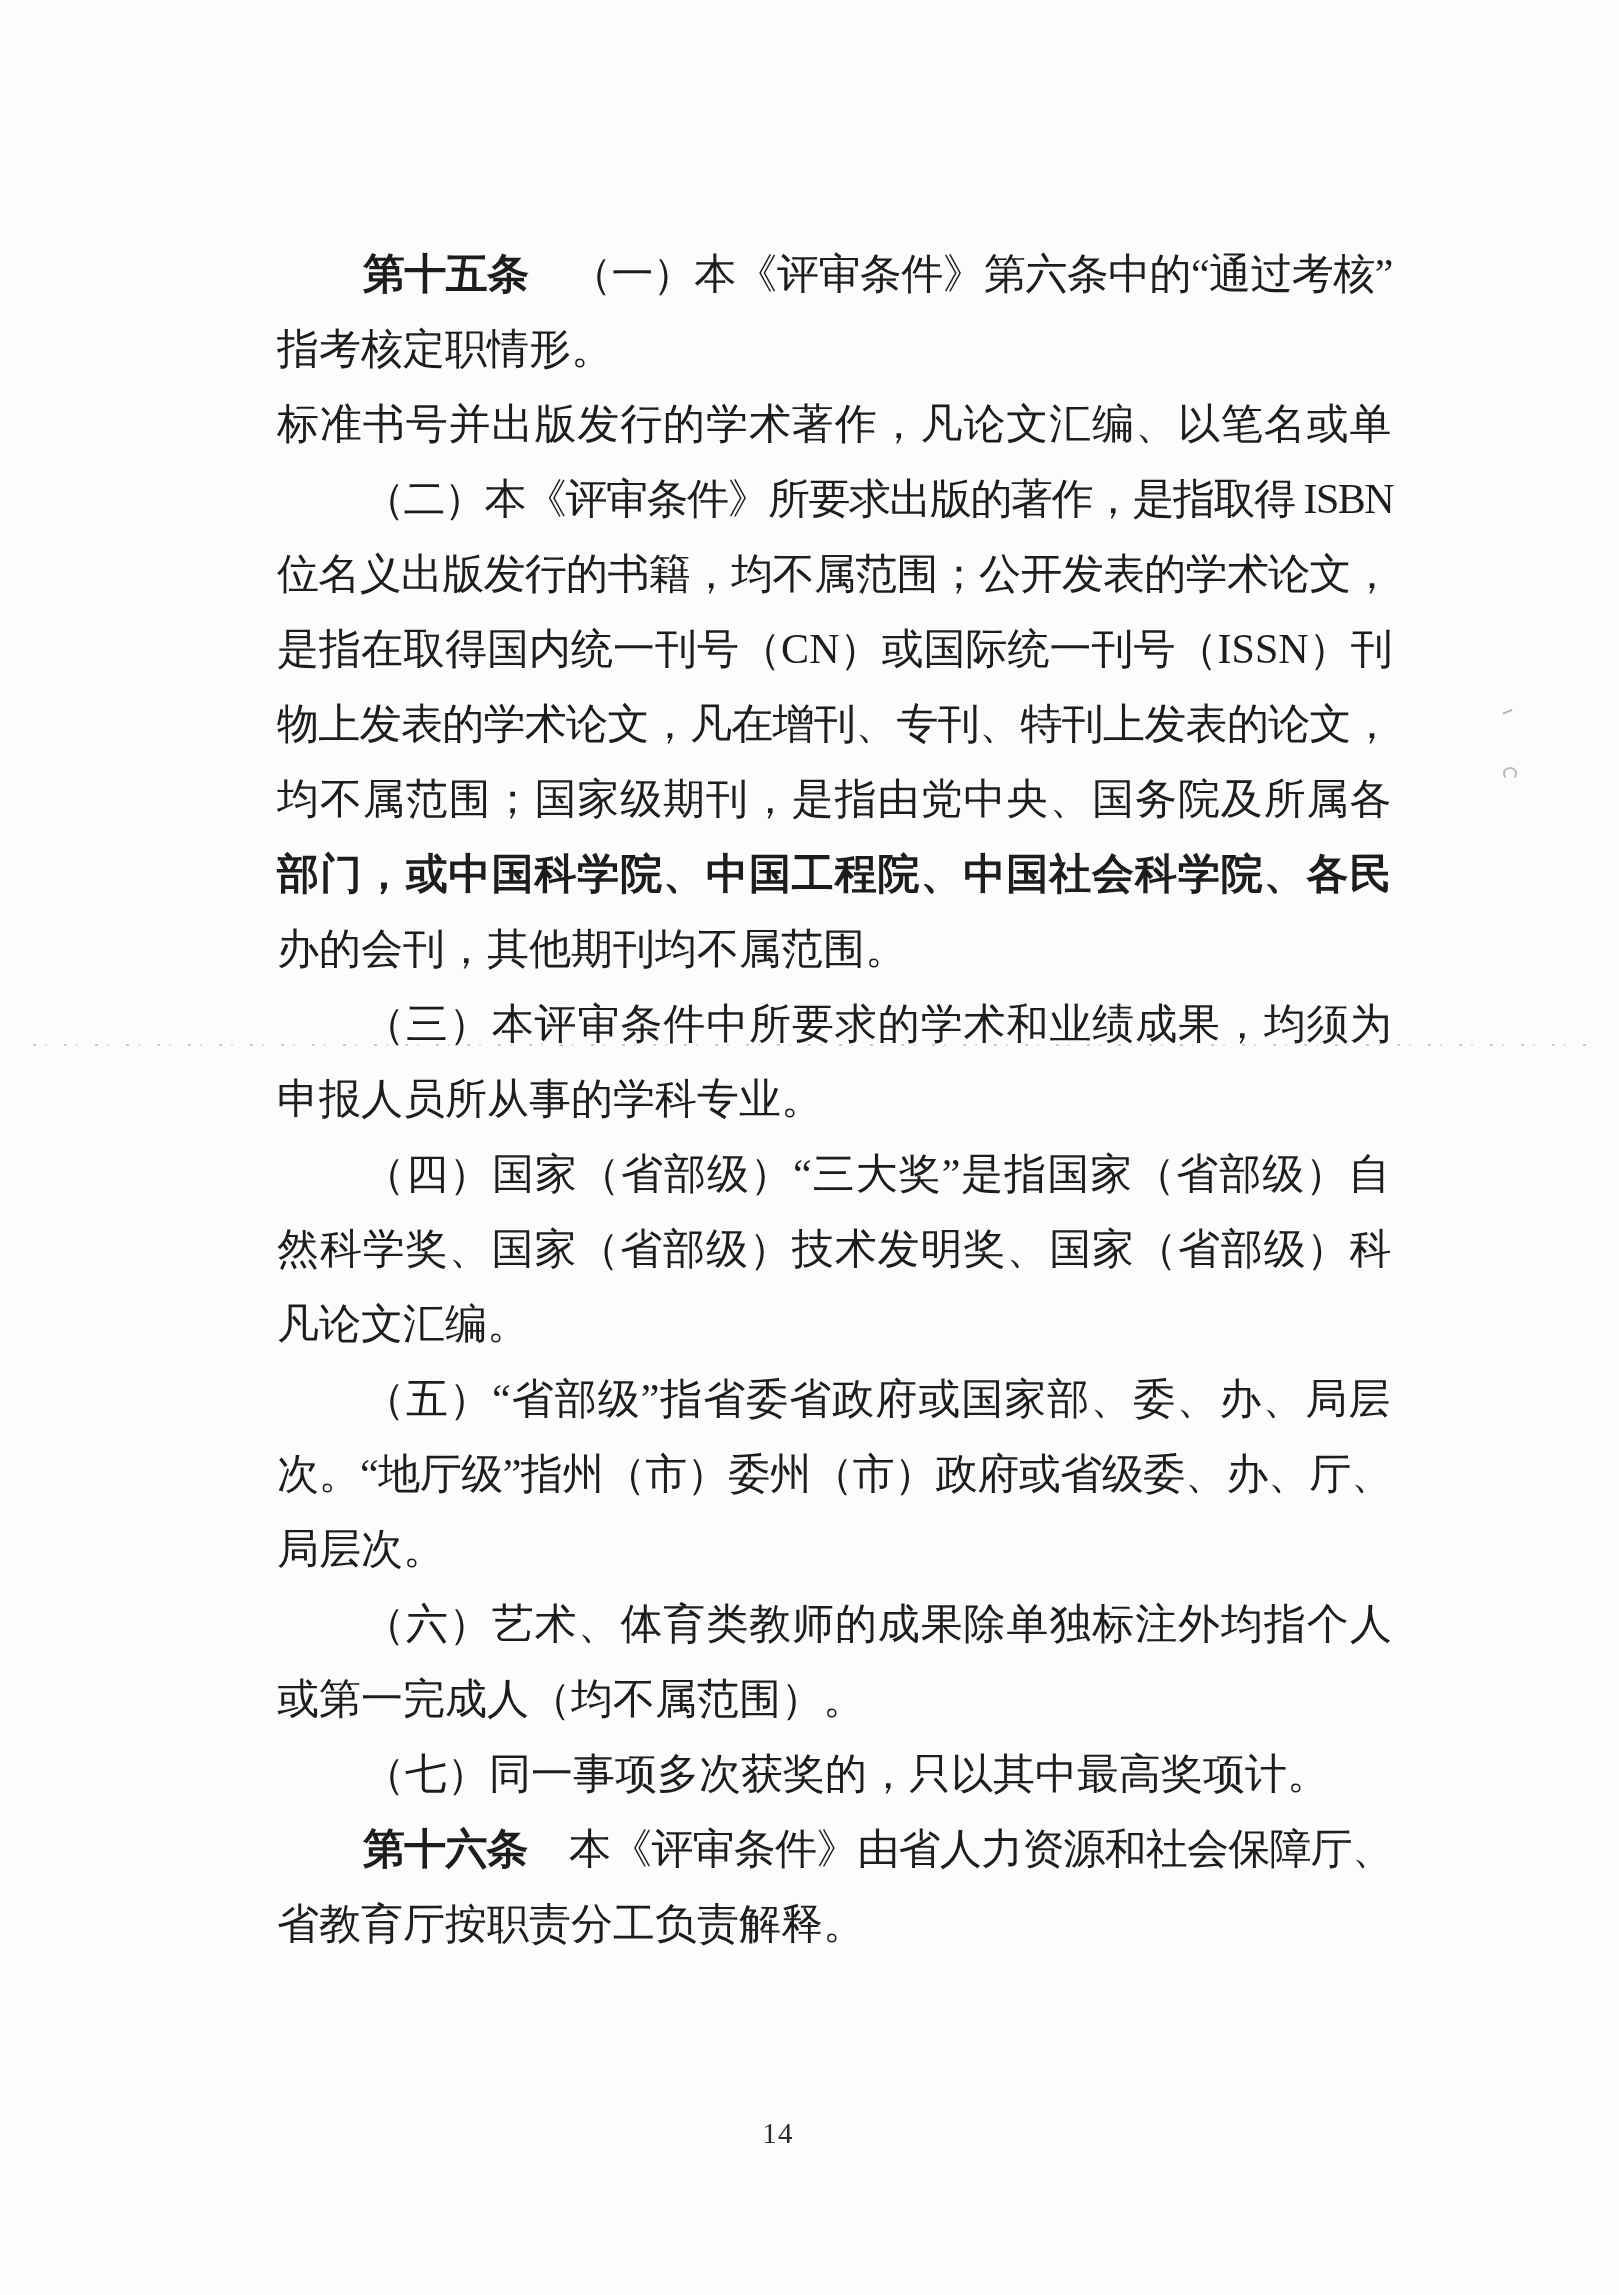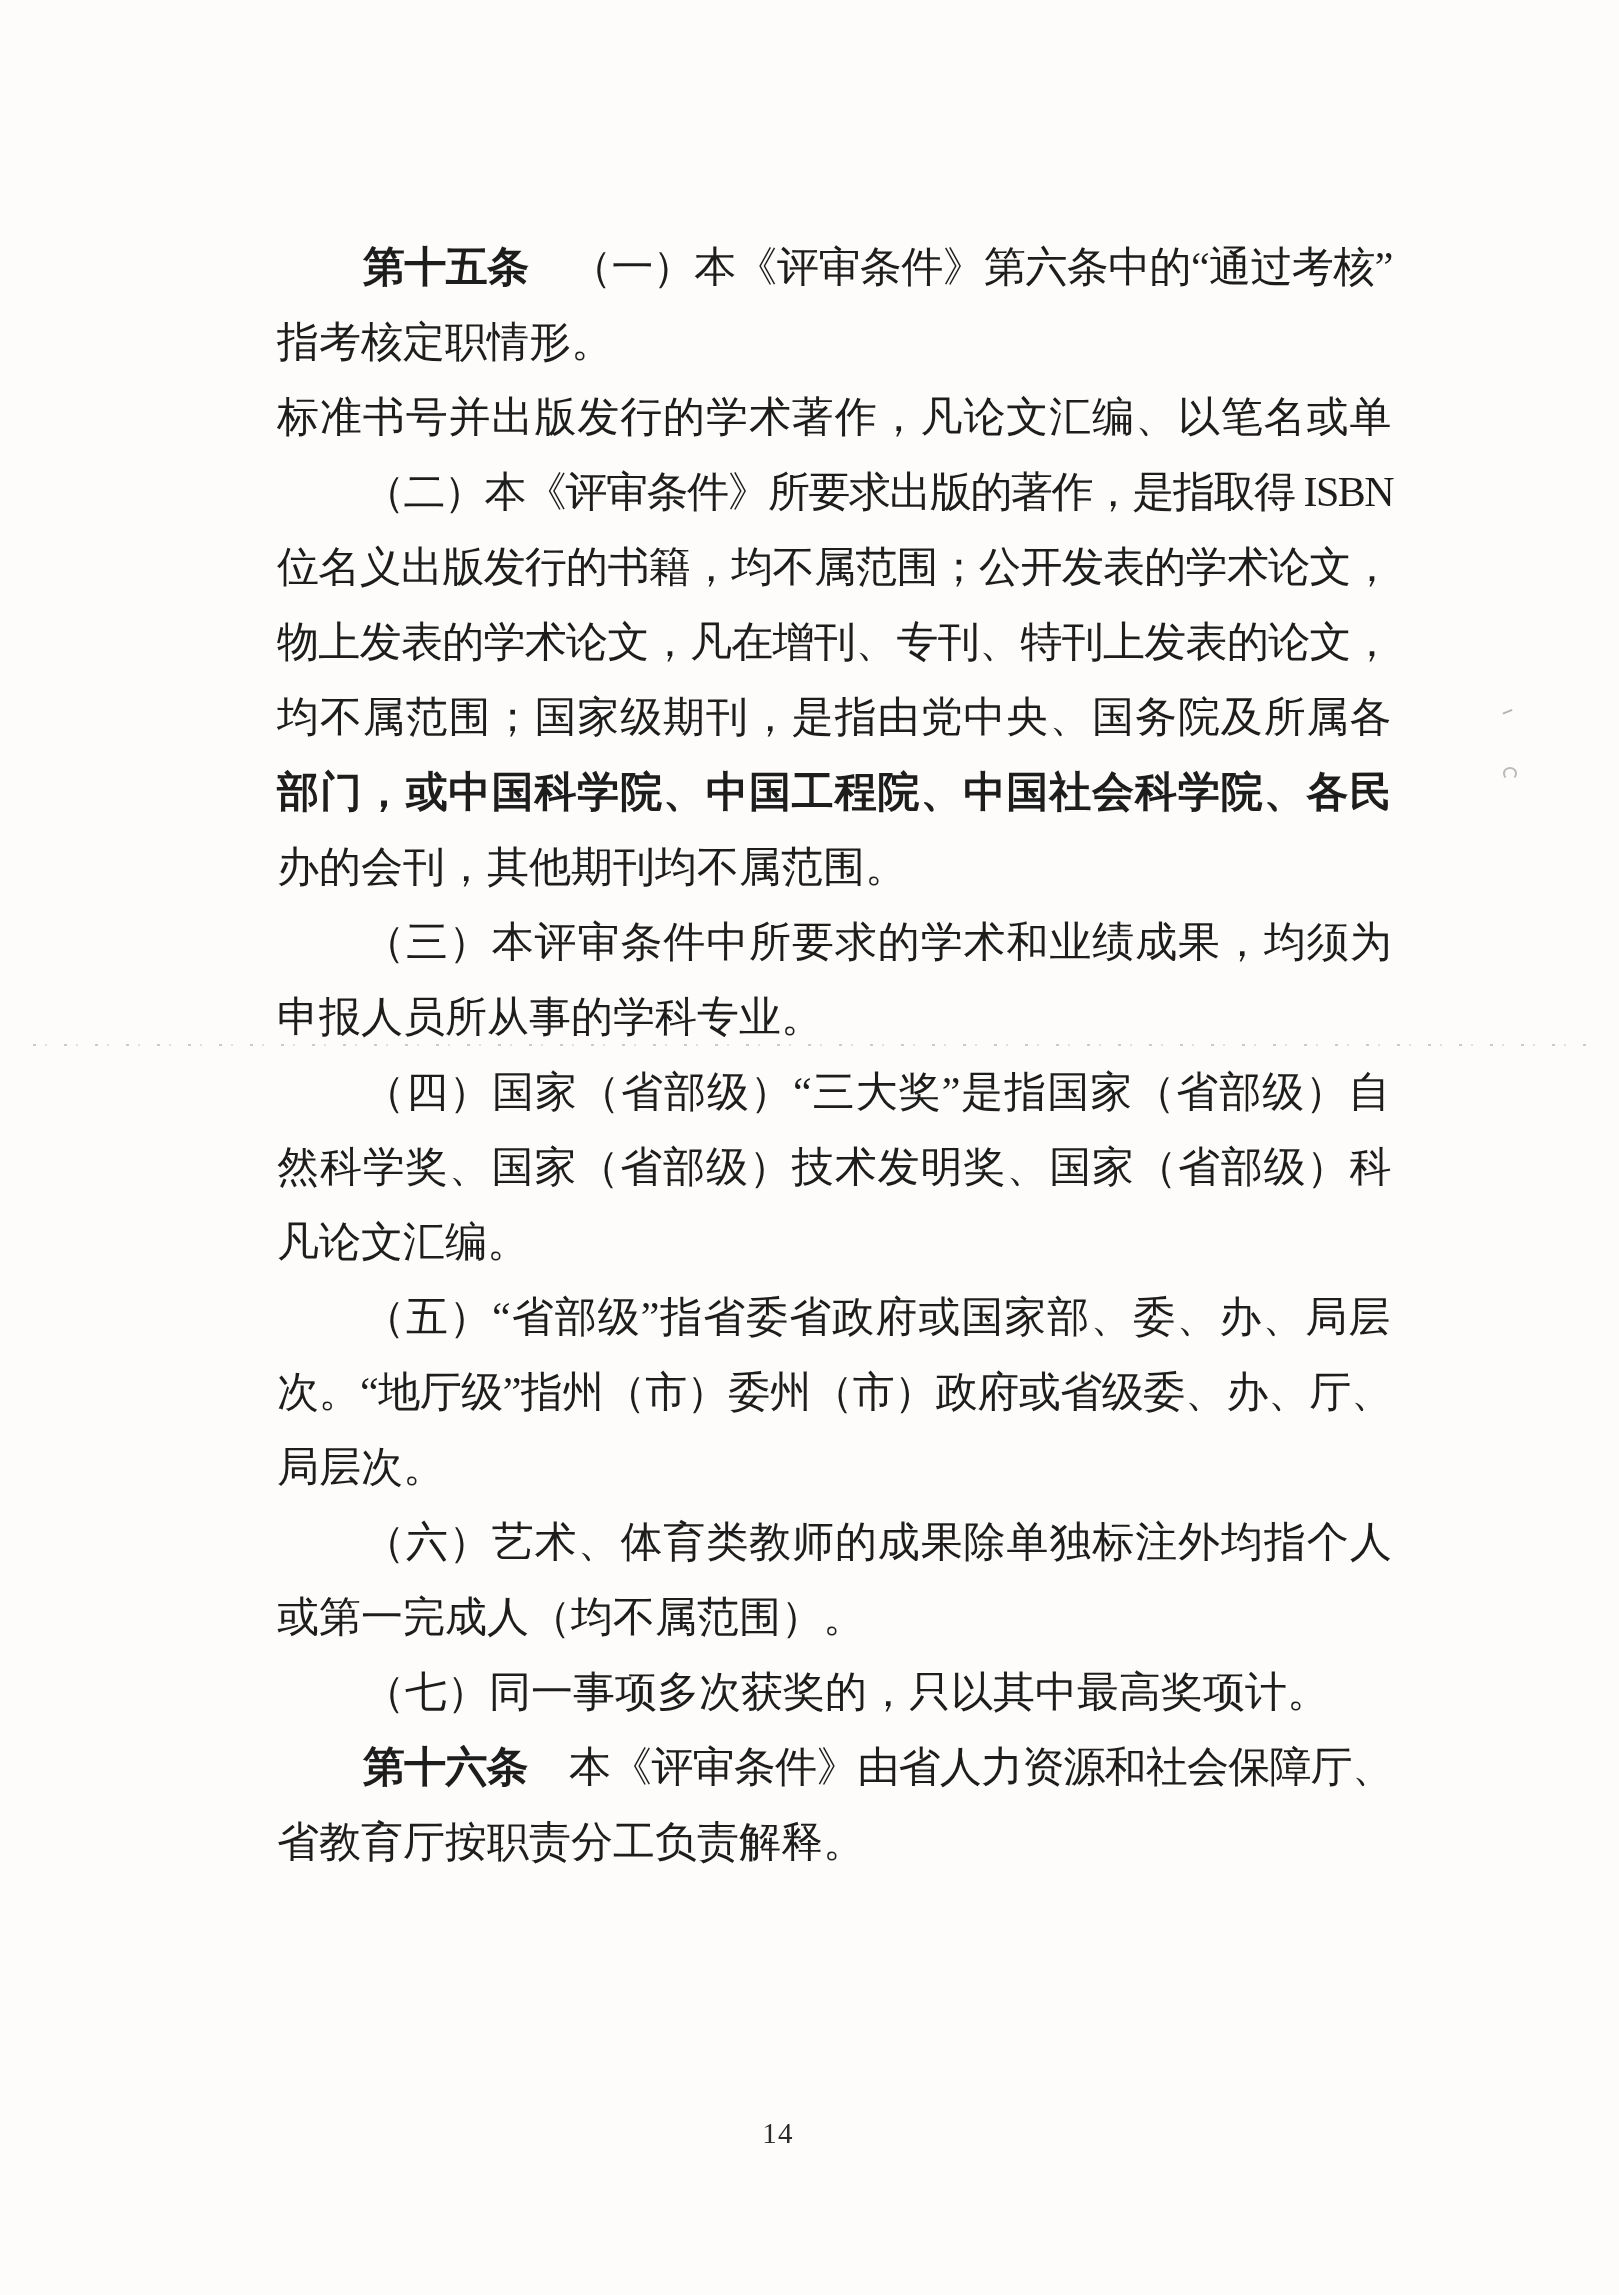--- a/index.html
+++ b/index.html
@@ -15,21 +15,21 @@
   }
   .page {
     position: relative;
     width: 1620px;
     height: 2295px;
     background: #fdfcfa;
   }
   .text-block {
     position: absolute;
     left: 277px;
-    top: 230px;
+    top: 237px;
     width: 1107px;
   }
   .line {
     height: 75px;
     line-height: 75px;
     font-size: 42px;
     color: #1d1d1d;
     white-space: nowrap;
   }
   .line.indent {
@@ -93,20 +93,21 @@
 </head>
 <body>
 
 <div class="page">
   <div class="text-block" id="text-block">
       <div class="line indent"><span class="line-content" style="letter-spacing: -0.6px;"><span class="clause-heading">第十五条</span>　（一）本《评审条件》第六条中的“通过考核”</span></div>
       <div class="line"><span class="line-content">指考核定职情形。</span></div>
       <div class="line"><span class="line-content" style="letter-spacing: 0.9px;">标准书号并出版发行的学术著作，凡论文汇编、以笔名或单</span></div>
       <div class="line indent"><span class="line-content" style="letter-spacing: -1.5px;">（二）本《评审条件》所要求出版的著作，是指取得 ISBN</span></div>
       <div class="line"><span class="line-content" style="letter-spacing: -0.7px;">位名义出版发行的书籍，均不属范围；公开发表的学术论文，</span></div>
+      <div class="line"><span class="line-content" style="letter-spacing: 0.01px;">是指在取得国内统一刊号（CN）或国际统一刊号（ISSN）刊</span></div>
       <div class="line"><span class="line-content" style="letter-spacing: -0.7px;">物上发表的学术论文，凡在增刊、专刊、特刊上发表的论文，</span></div>
       <div class="line"><span class="line-content" style="letter-spacing: 0.9px;">均不属范围；国家级期刊，是指由党中央、国务院及所属各</span></div>
       <div class="line"><span class="line-content" style="letter-spacing: 0.9px; font-weight: bold;">部门，或中国科学院、中国工程院、中国社会科学院、各民</span></div>
       <div class="line"><span class="line-content">办的会刊，其他期刊均不属范围。</span></div>
       <div class="line indent"><span class="line-content" style="letter-spacing: 0.9px;">（三）本评审条件中所要求的学术和业绩成果，均须为</span></div>
       <div class="line"><span class="line-content">申报人员所从事的学科专业。</span></div>
       <div class="line indent"><span class="line-content" style="letter-spacing: 1px;">（四）国家（省部级）“三大奖”是指国家（省部级）自</span></div>
       <div class="line"><span class="line-content" style="letter-spacing: 0.9px;">然科学奖、国家（省部级）技术发明奖、国家（省部级）科</span></div>
       <div class="line"><span class="line-content">凡论文汇编。</span></div>
       <div class="line indent"><span class="line-content" style="letter-spacing: 1px; font-family: Liberation Serif, serif;">（五）“省部级”指省委省政府或国家部、委、办、局层</span></div>

